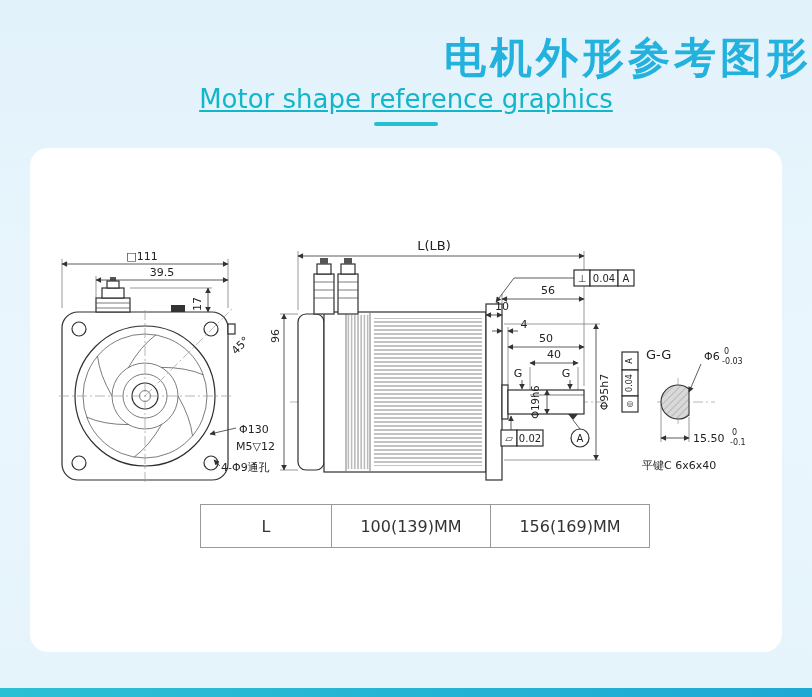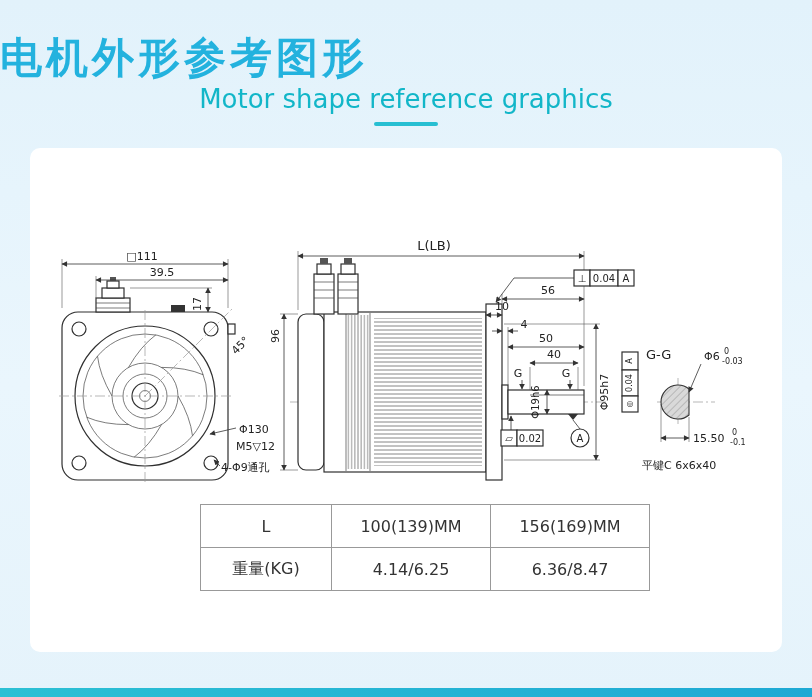--- a/index.html
+++ b/index.html
@@ -1,26 +1,26 @@
 <!DOCTYPE html>
 <html><head>
 <meta charset="utf-8">
 <style>
   html,body{margin:0;padding:0;}
   .page{position:relative;width:812px;height:697px;overflow:hidden;
         background:linear-gradient(180deg,#e2f2fb 0%,#eaf6fd 55%,#e5f3fb 100%);
         font-family:"DejaVu Sans",sans-serif;}
-  .title-zh{position:absolute;top:30px;left:0;width:812px;text-align:left;
+  .title-zh{position:absolute;top:30px;left:0;width:812px;text-align:right;
             font-size:42px;font-weight:bold;letter-spacing:4px;color:#23b2de;}
   .title-en{position:absolute;top:84px;left:0;width:812px;text-align:center;
-            font-size:26px;font-weight:500;color:#12b6c8;}
+            font-size:26px;font-weight:500;color:#12b6c8;text-decoration:underline;}
   .underline{position:absolute;top:122px;left:374px;width:64px;height:4px;
              border-radius:2px;background:#27bfd2;}
   .card{position:absolute;left:30px;top:148px;width:752px;height:504px;
-        background:#ffffff;border-radius:10px;}
+        background:#ffffff;border-radius:18px;}
   .card svg{position:absolute;left:0;top:4px;}
   .spec{position:absolute;left:170px;top:356px;border-collapse:collapse;
         font-size:16px;color:#333;background:#fff;}
   .spec td{border:1px solid #999;text-align:center;height:42px;width:146px;padding:0 6px;}
   .spec td.lbl{width:118px;}
   .footer-bar{position:absolute;left:0;bottom:0;width:812px;height:9px;
               background:linear-gradient(90deg,#2cc0d4,#1ea9d4);}
   
   .outline{stroke:#2f2f2f;stroke-width:1.2;fill:#ffffff;}
   .thin{stroke:#444;stroke-width:0.7;fill:none;}
@@ -259,24 +259,19 @@
       </g>
     </svg>
 
     <table class="spec">
       <tbody>
           <tr>
         <td class="lbl">L</td>
         <td>100(139)MM</td>
         <td>156(169)MM</td>
       </tr>
-      <tr>
-        <td class="lbl">重量(KG)</td>
-        <td>4.14/6.25</td>
-        <td>6.36/8.47</td>
-      </tr>
     </tbody>
       </table>
 
   </div>
 
   <div class="footer-bar"></div>
 </div>
 
 </body></html>

